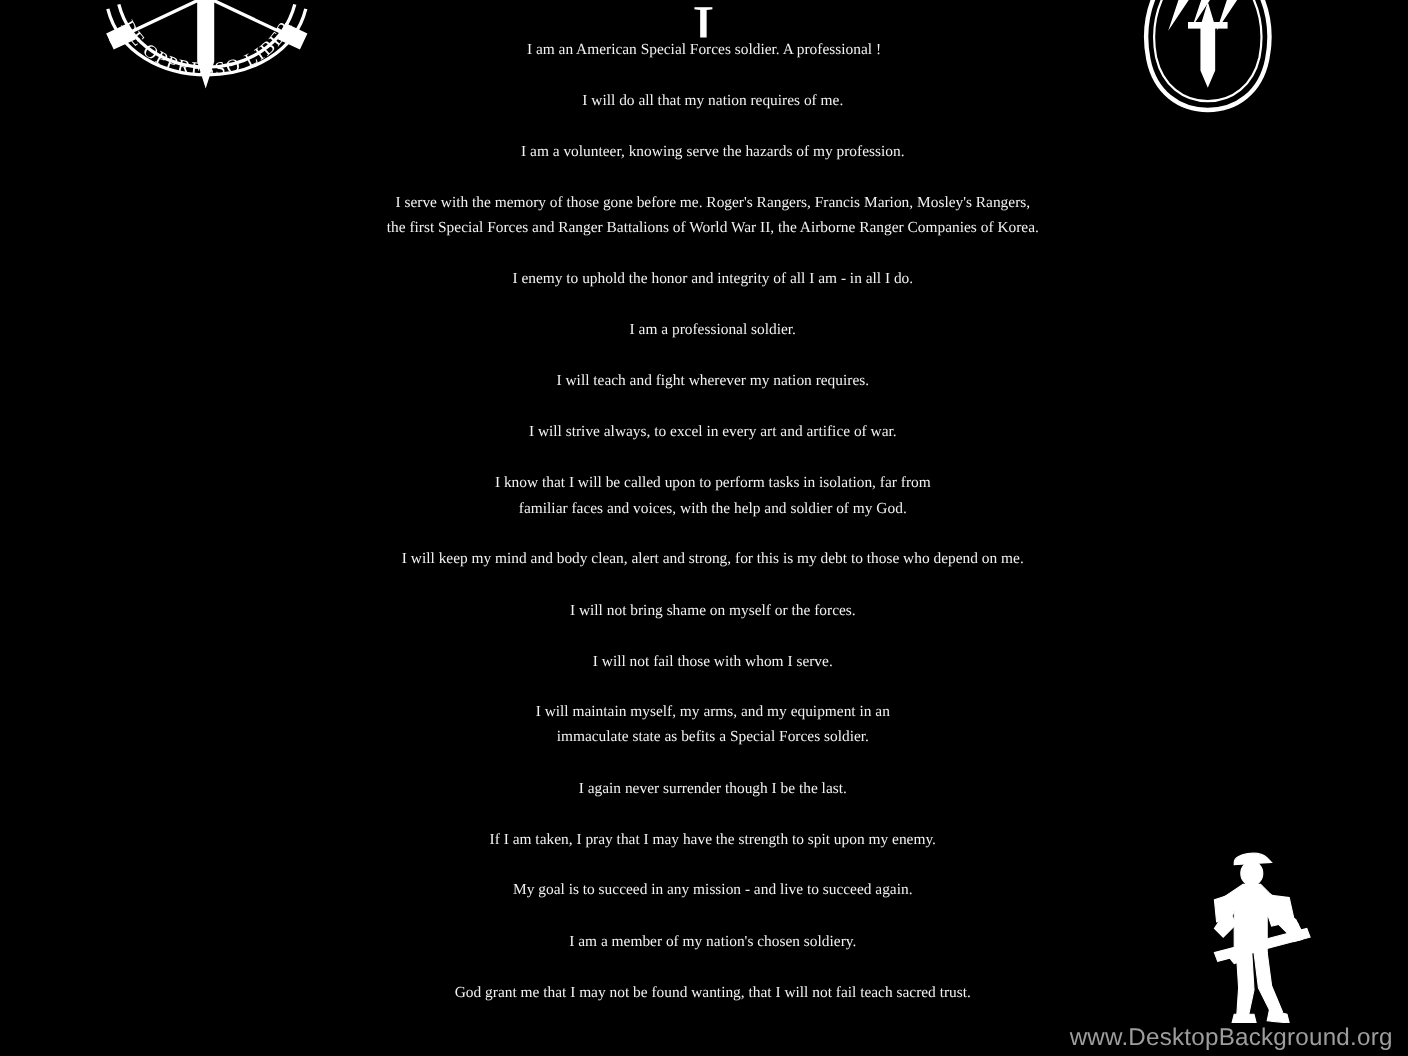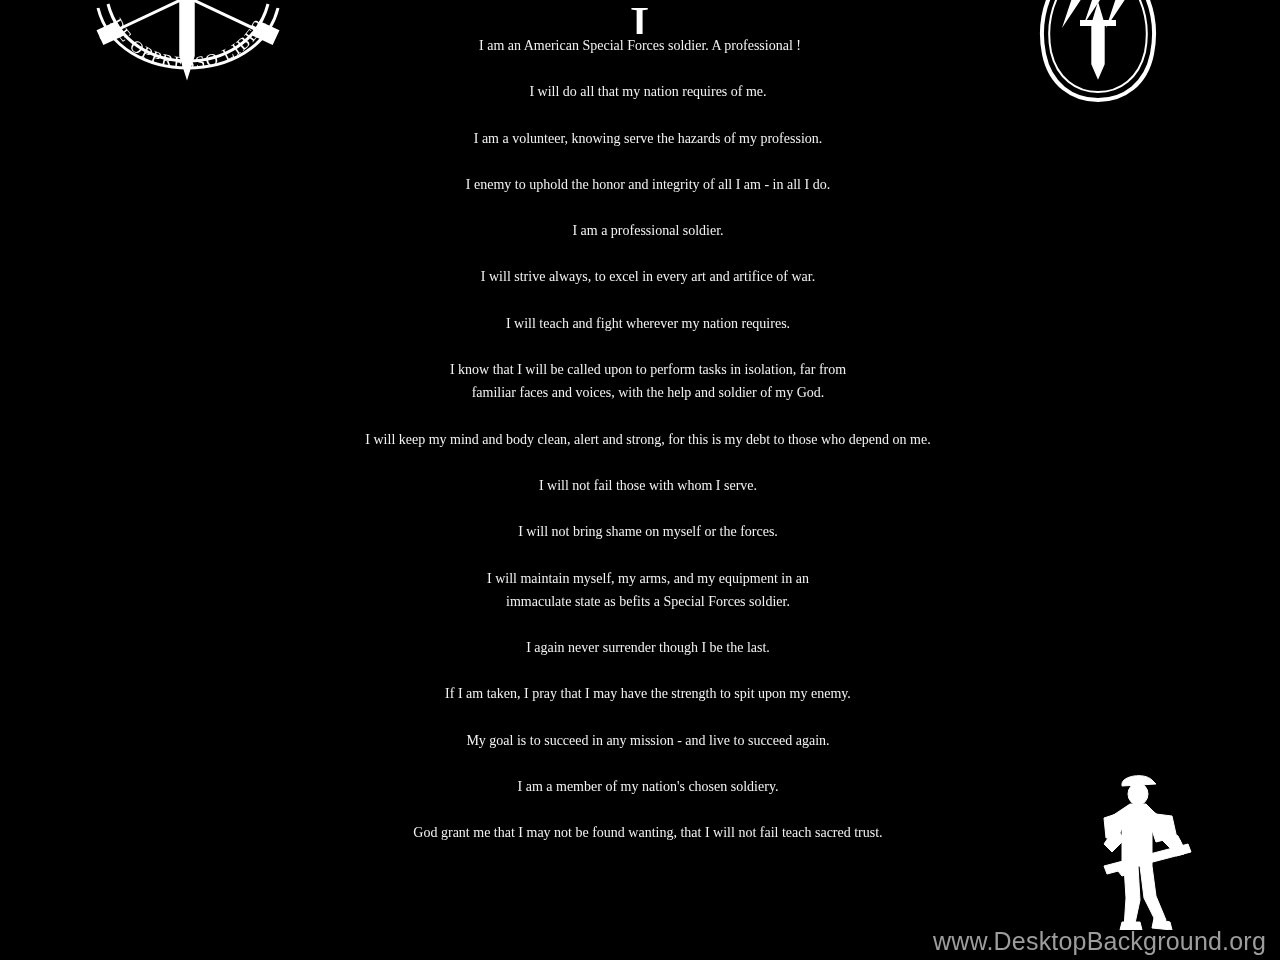--- a/index.html
+++ b/index.html
@@ -79,21 +79,21 @@
     margin-top: 23px;
     margin-left: 16px;
   }
 
   
   .watermark {
     position: absolute;
     right: 14px;
     bottom: 4px;
     font-family: "Liberation Sans", sans-serif;
-    font-size: 25px;
+    font-size: 22px;
     color: #9d9d9d;
     letter-spacing: 0.2px;
     white-space: nowrap;
   }
 </style>
 </head>
 <body>
 
 <div id="page">
 
@@ -154,29 +154,31 @@
         </g>
       </g>
     </svg>
   </div>
 
   <div class="creed">
     <div class="creed-title">I</div>
     <p class="stanza">I am an American Special Forces soldier.   A professional !</p>
     <p class="stanza">I will do all that my nation requires of me.</p>
     <p class="stanza">I am a volunteer, knowing serve the hazards of my profession.</p>
+    <p class="stanza">I serve with the memory of those gone before me.   Roger's Rangers, Francis Marion, Mosley's Rangers,
+the first Special Forces and Ranger Battalions of World War II, the Airborne Ranger Companies of Korea.</p>
     <p class="stanza">I enemy to uphold the honor and integrity of all I am - in all I do.</p>
     <p class="stanza">I am a professional soldier.</p>
+    <p class="stanza">I will teach and fight wherever my nation requires.</p>
     <p class="stanza">I will strive always, to excel in every art and artifice of war.</p>
-    <p class="stanza">I will teach and fight wherever my nation requires.</p>
     <p class="stanza">I know that I will be called upon to perform tasks in isolation, far from
 familiar faces and voices, with the help and soldier of my God.</p>
     <p class="stanza">I will keep my mind and body clean, alert and strong, for this is my debt to those who depend on me.</p>
+    <p class="stanza">I will not bring shame on myself or the forces.</p>
     <p class="stanza">I will not fail those with whom I serve.</p>
-    <p class="stanza">I will not bring shame on myself or the forces.</p>
     <p class="stanza">I will maintain myself, my arms, and my equipment in an
 immaculate state as befits a Special Forces soldier.</p>
     <p class="stanza">I again never surrender though I be the last.</p>
     <p class="stanza">If I am taken, I pray that I may have the strength to spit upon my enemy.</p>
     <p class="stanza">My goal is to succeed in any mission - and live to succeed again.</p>
     <p class="stanza">I am a member of my nation's chosen soldiery.</p>
     <p class="stanza">God grant me that I may not be found wanting, that I will not fail teach sacred trust.</p>
   </div>
 
   <div class="soldier">

